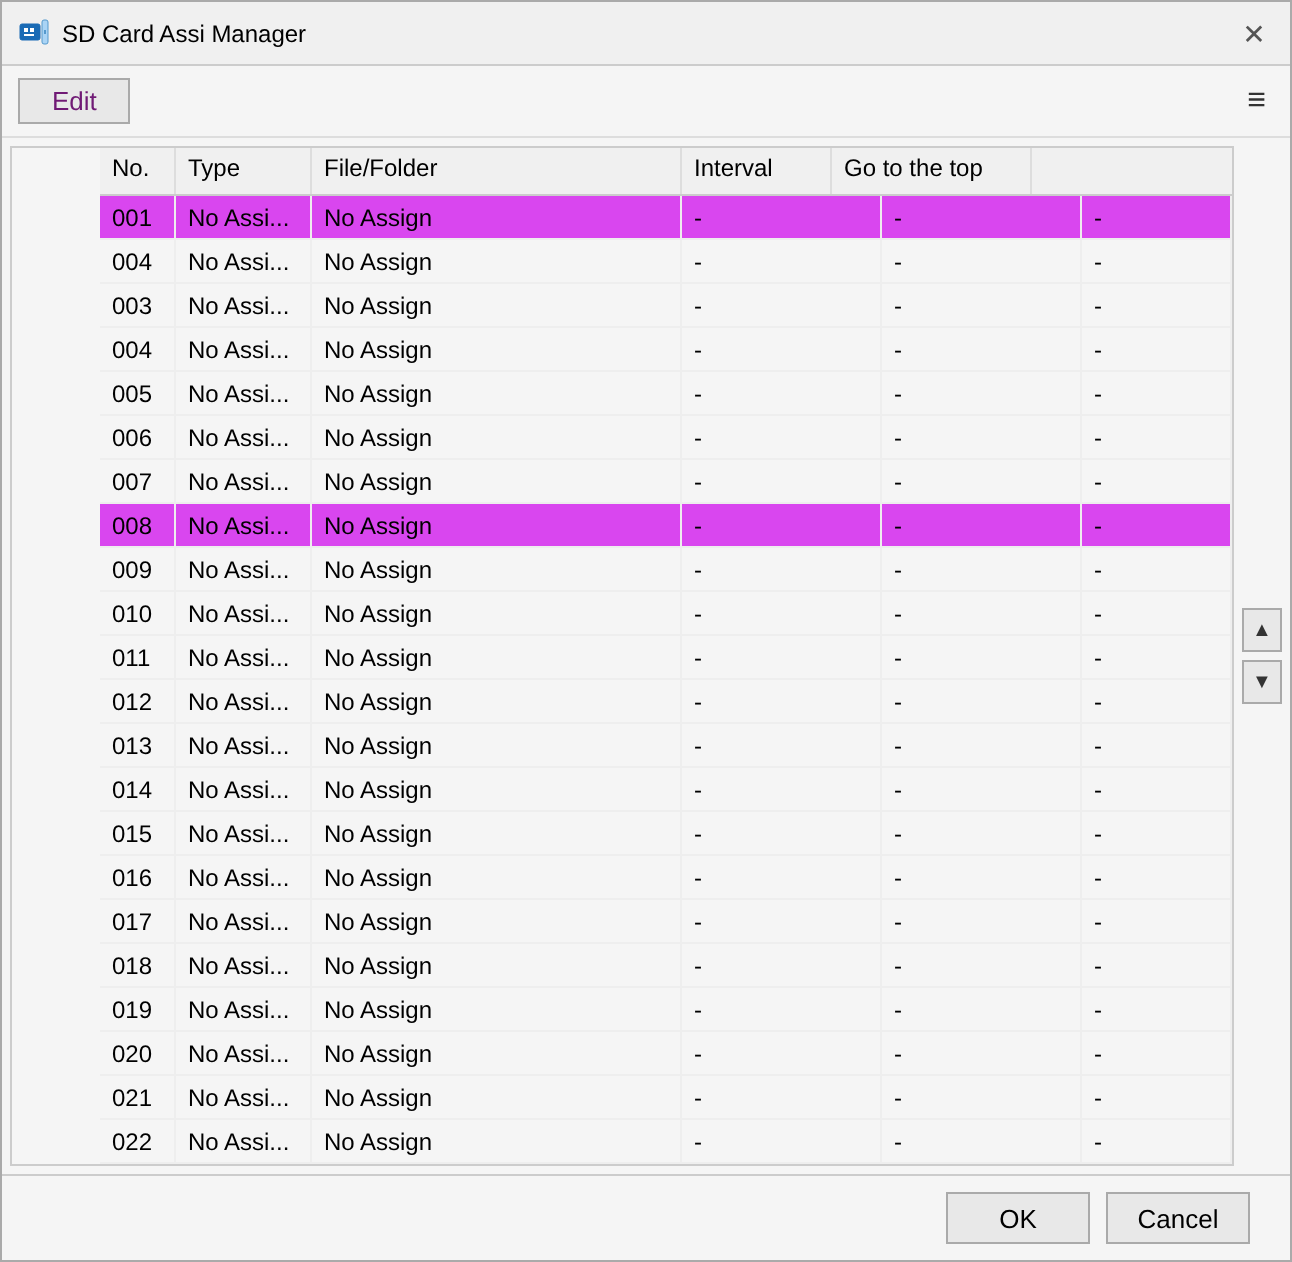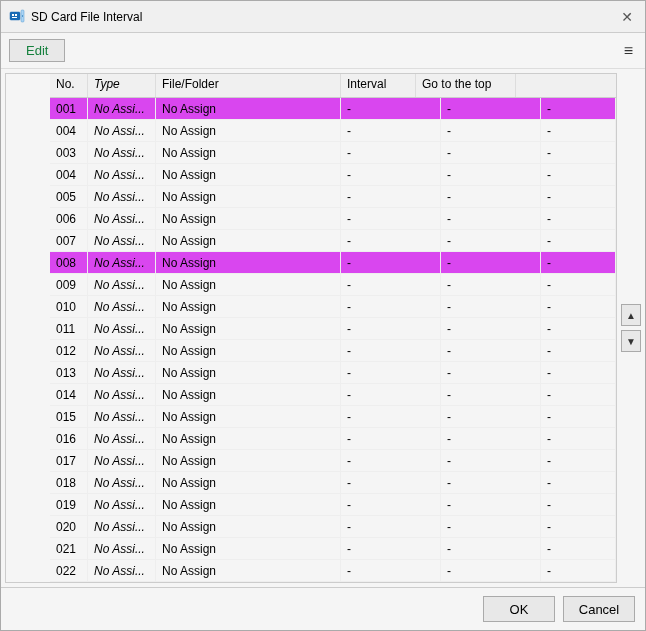--- a/index.html
+++ b/index.html
@@ -76,21 +76,21 @@
       background: #f5f5f5;
       border-bottom: 1px solid #ddd;
     }
 
     .edit-btn {
       border: 1px solid #aaa;
       background: #e8e8e8;
       padding: 3px 16px;
       cursor: pointer;
       font-size: 13px;
-      color: #15803d;
+      color: #701a75;
     }
 
     .menu-icon {
       cursor: pointer;
       font-size: 16px;
       color: #333;
       padding: 2px 4px;
     }
 
     .content-area {
@@ -119,21 +119,21 @@
 
     .table-header .col {
       padding: 3px 6px;
       border-right: 1px solid #ddd;
       white-space: nowrap;
       font-size: 12px;
       color: #000;
     }
 
     .col-no { width: 38px; min-width: 38px; }
-    .col-type { width: 68px; min-width: 68px; font-style: italic; }
+    .col-type { width: 68px; min-width: 68px; }
     .col-file { width: 185px; min-width: 185px; }
     .col-play { width: 100px; min-width: 100px; }
     .col-goto { width: 100px; min-width: 100px; }
     .col-interval { width: 75px; min-width: 75px; }
 
     .table-body {
       overflow-y: auto;
       flex: 1;
     }
 
@@ -190,21 +190,21 @@
       display: flex;
       align-items: center;
       justify-content: center;
       font-size: 10px;
       color: #333;
     }
 
     .footer {
       display: flex;
       justify-content: flex-end;
-      padding: 8px 10px;
+      padding: 8px 20px;
       gap: 8px;
       border-top: 1px solid #ccc;
       background: #f5f5f5;
     }
 
     .footer-btn {
       width: 72px;
       height: 26px;
       border: 1px solid #aaa;
       background: #e8e8e8;
@@ -220,21 +220,21 @@
   <div class="title-bar">
     <div class="title-bar-left">
       <svg class="title-icon" viewBox="0 0 16 16" fill="none">
         <rect x="1" y="3" width="10" height="8" rx="1" fill="#1a6bb5" stroke="#1a6bb5" stroke-width="0.5"></rect>
         <rect x="3" y="5" width="2" height="2" fill="white"></rect>
         <rect x="6" y="5" width="2" height="2" fill="white"></rect>
         <rect x="3" y="8" width="5" height="1" fill="white"></rect>
         <rect x="12" y="1" width="3" height="12" rx="1" fill="#aad4f5" stroke="#5599cc" stroke-width="0.5"></rect>
         <rect x="13" y="6" width="1" height="2" fill="#5599cc"></rect>
       </svg>
-      <span class="title-text">SD Card File Interval</span>
+      <span class="title-text">SD Card Assi Manager</span>
     </div>
     <button class="close-btn">✕</button>
   </div>
 
   <div class="toolbar">
     <button class="edit-btn">Edit</button>
     <span class="menu-icon">≡</span>
   </div>
 
   <div class="content-area">

